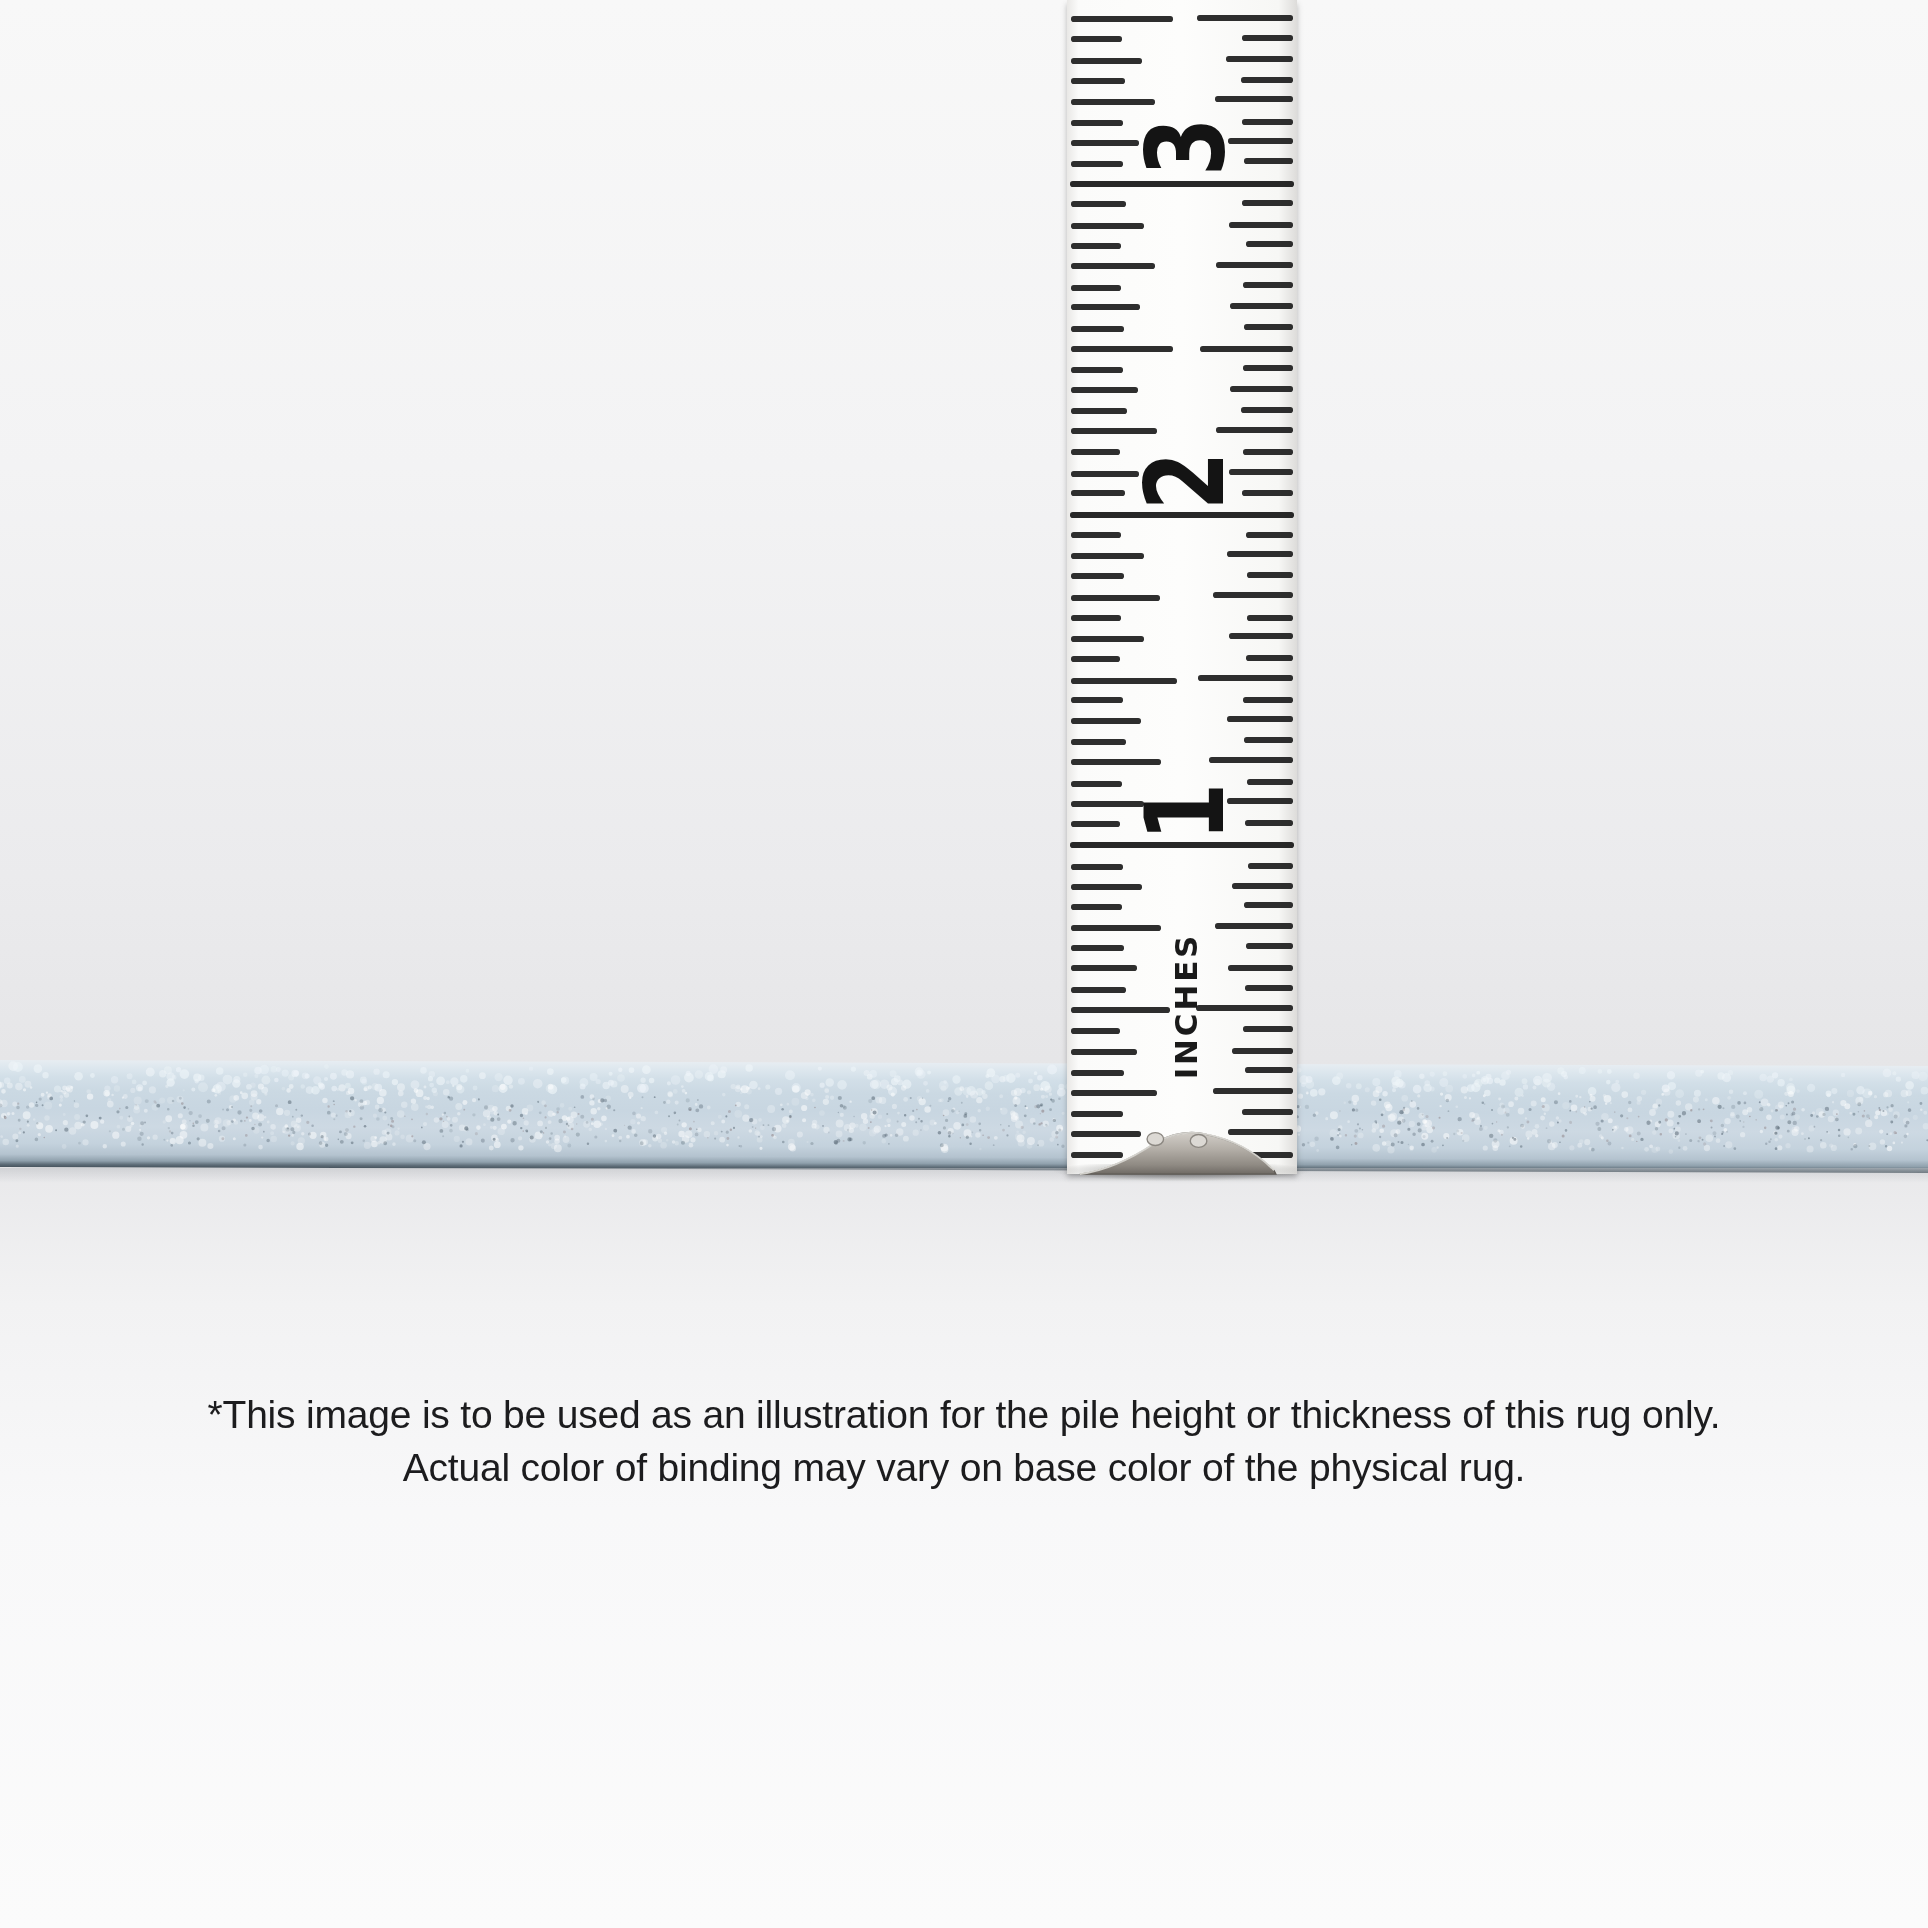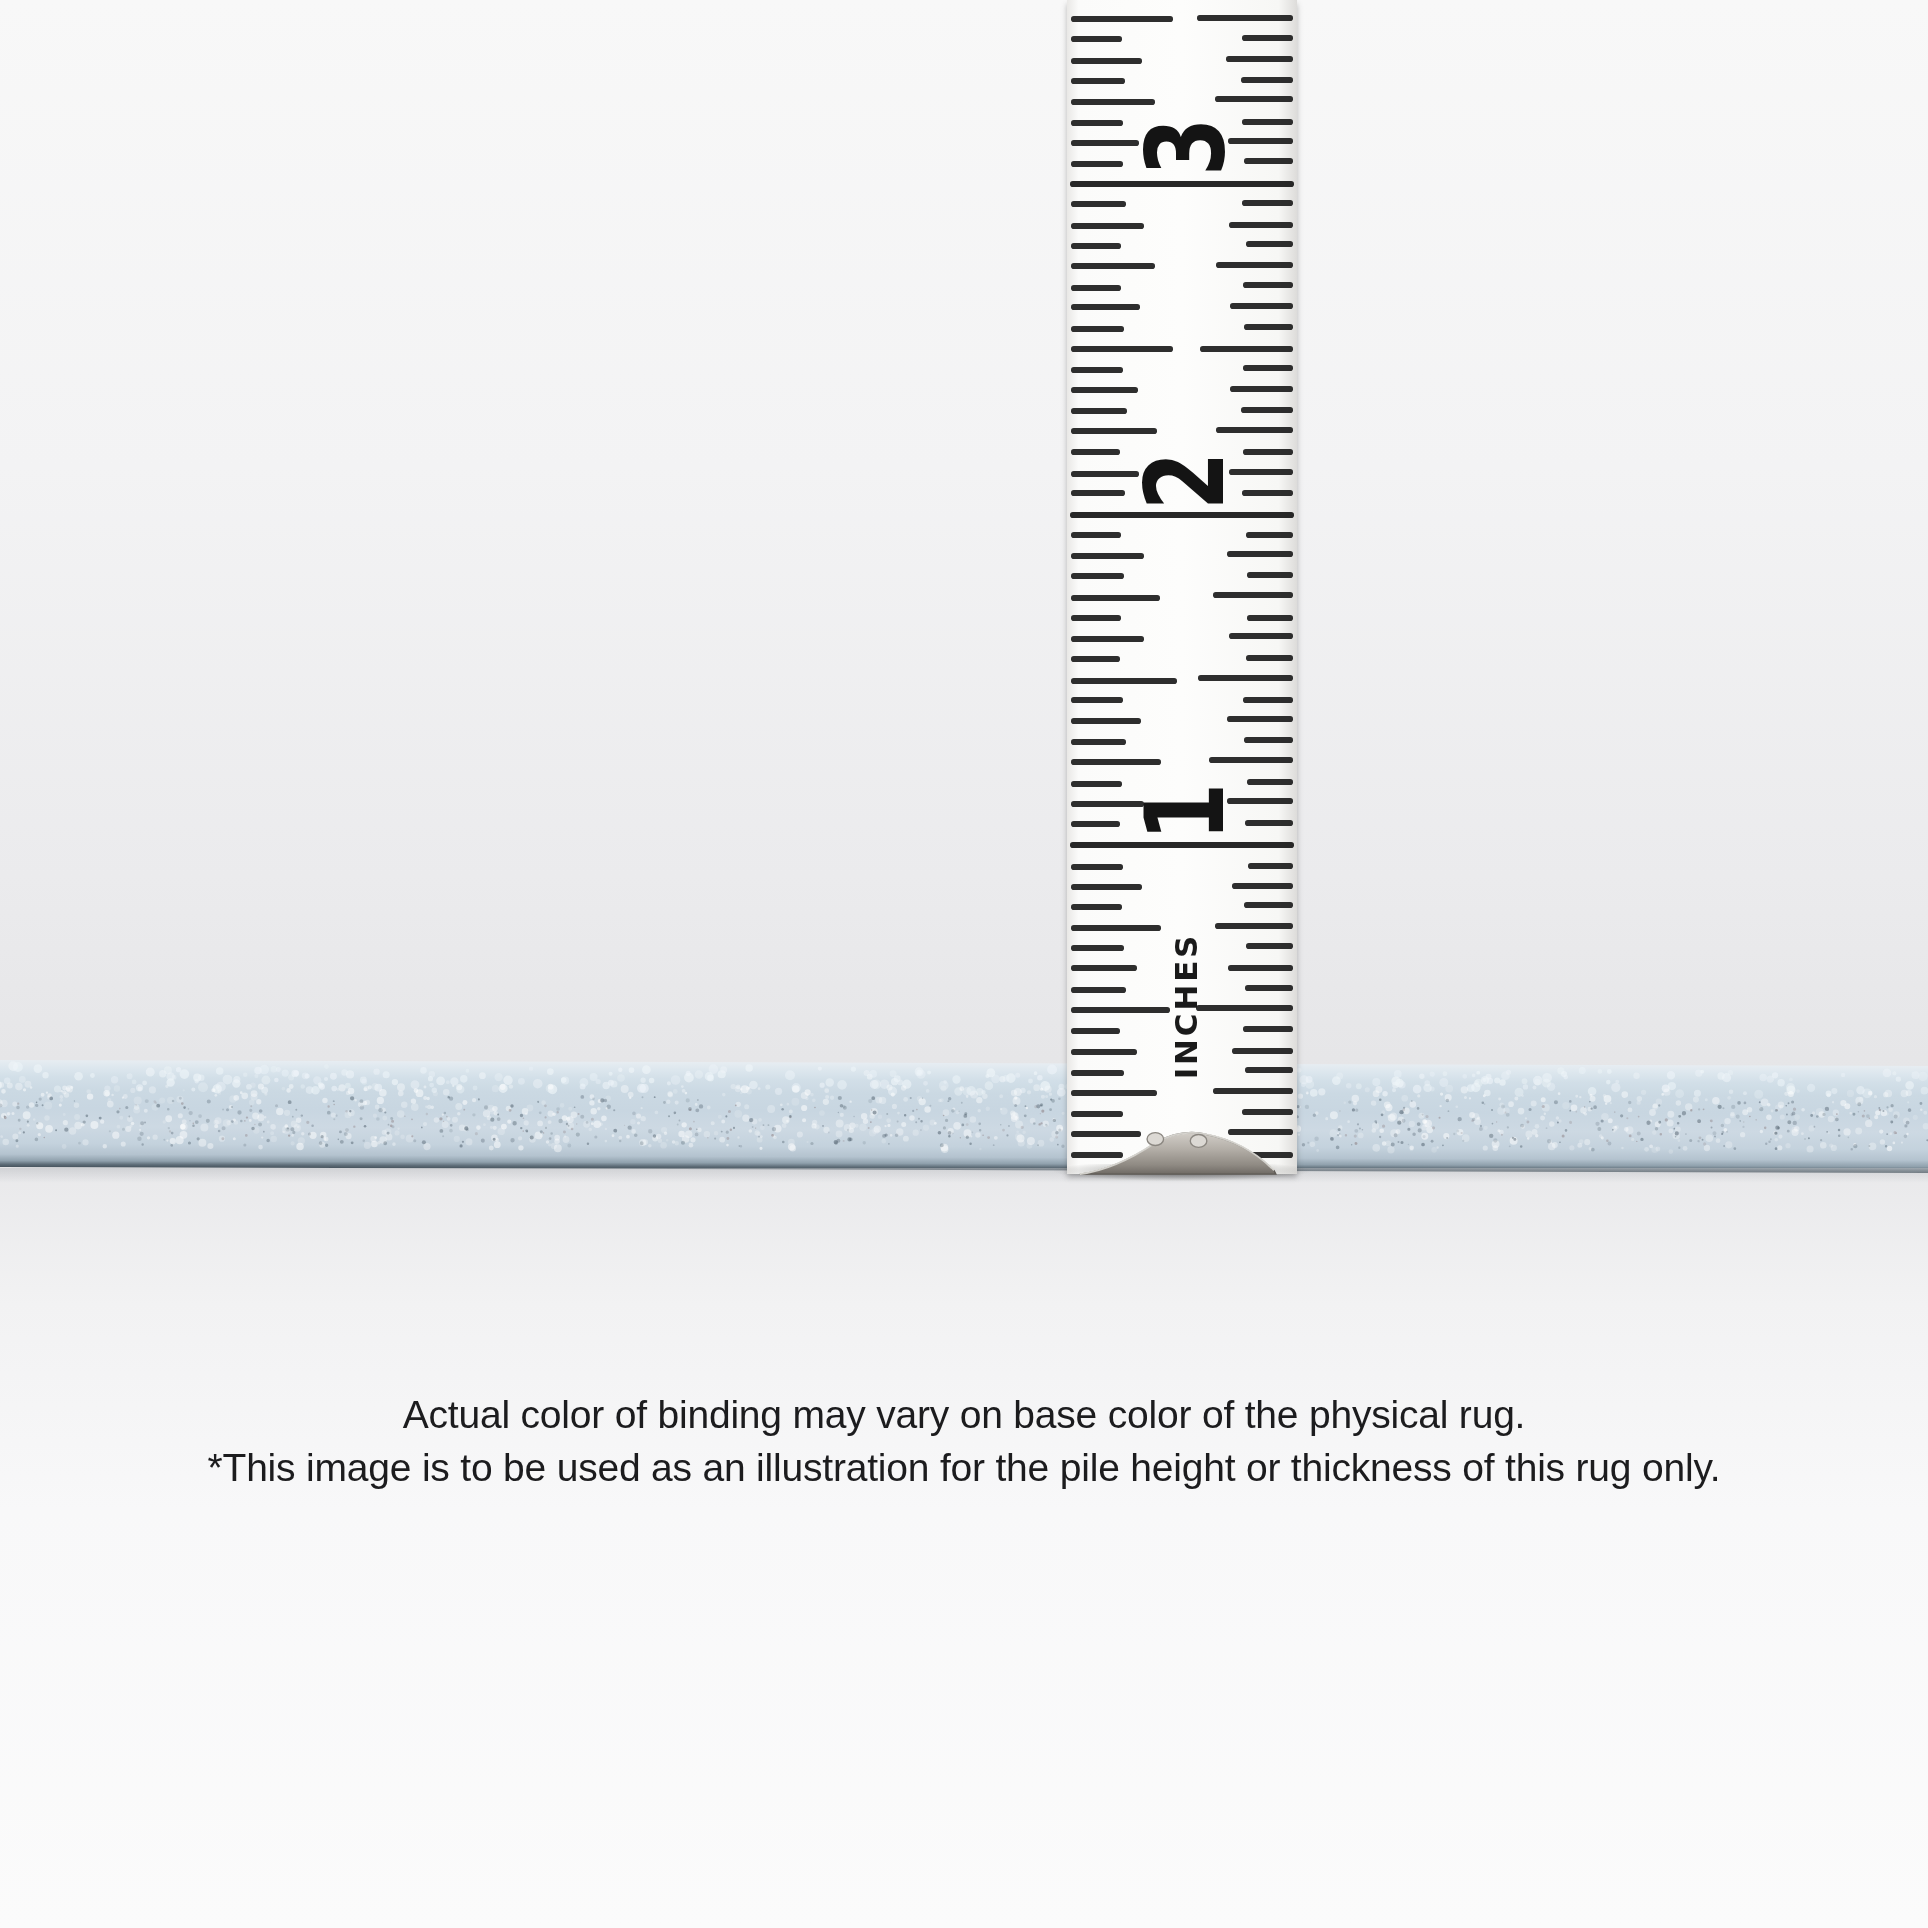--- a/index.html
+++ b/index.html
@@ -2069,18 +2069,18 @@
         </linearGradient>
       </defs>
       <path d="M14,50 C45,46 72,32 96,16 C116,5 136,3 152,7 C182,13 207,28 225,46 L227,50 Z" fill="url(#metalgrad)" stroke="#5f5b55" stroke-width="1.5"></path>
       <path d="M14,50 C45,46 72,32 96,16 C116,5 136,3 152,7 C182,13 207,28 225,46" fill="none" stroke="#efede9" stroke-width="2" opacity="0.8"></path>
       <ellipse cx="96" cy="12" rx="9" ry="7" fill="#dcd9d4" stroke="#8b8781" stroke-width="1.5"></ellipse>
       <ellipse cx="143" cy="14" rx="9" ry="7" fill="#dcd9d4" stroke="#8b8781" stroke-width="1.5"></ellipse>
     </svg>
   </div>
 
   <div class="caption">
+    <div>*This image is to be used as an illustration for the pile height or thickness of this rug only.</div>
     <div>Actual color of binding may vary on base color of the physical rug.</div>
-    <div>*This image is to be used as an illustration for the pile height or thickness of this rug only.</div>
   </div>
 
 </div>
 
 
 </body></html>

